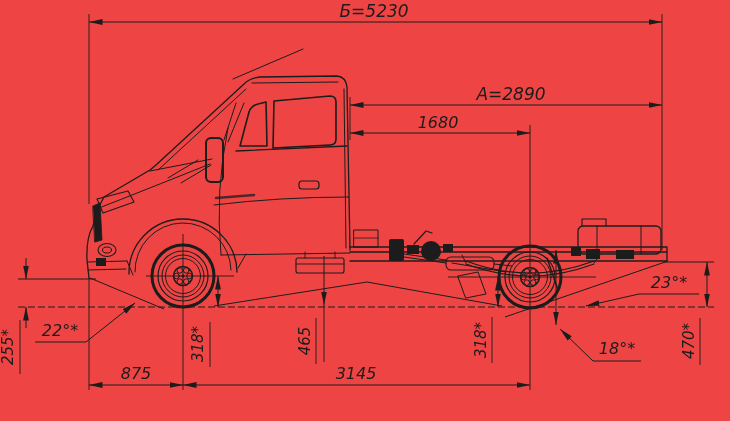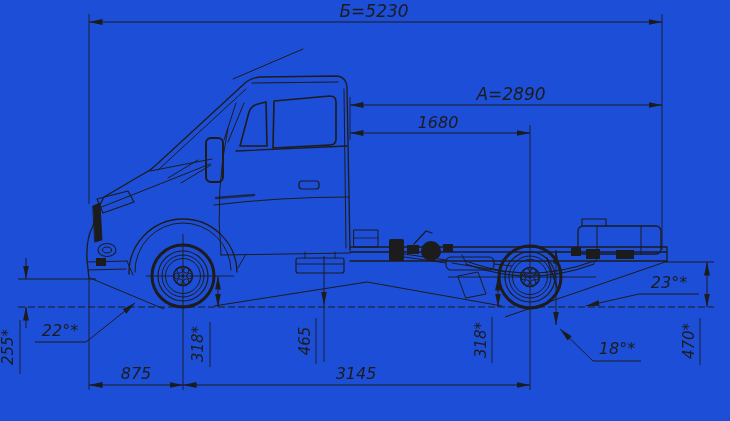--- a/index.html
+++ b/index.html
@@ -1,16 +1,16 @@
 <!DOCTYPE html>
 <html><head>
 <meta charset="utf-8">
 <style>
   html,body{margin:0;padding:0;background:#ffffff;}
-  .stage{width:730px;height:421px;background:#1d4ed8;position:relative;overflow:hidden;
+  .stage{width:730px;height:421px;background:#ef4444;position:relative;overflow:hidden;
          font-family:"DejaVu Sans", sans-serif;}
   svg{display:block;}
   .dimtext{font-family:"DejaVu Sans", sans-serif;font-style:italic;fill:#1c1c1c;}
   .big{font-size:17px;}
   .mid{font-size:16px;}
   .rot{font-size:15px;}
 </style>
 </head>
 <body>
 

